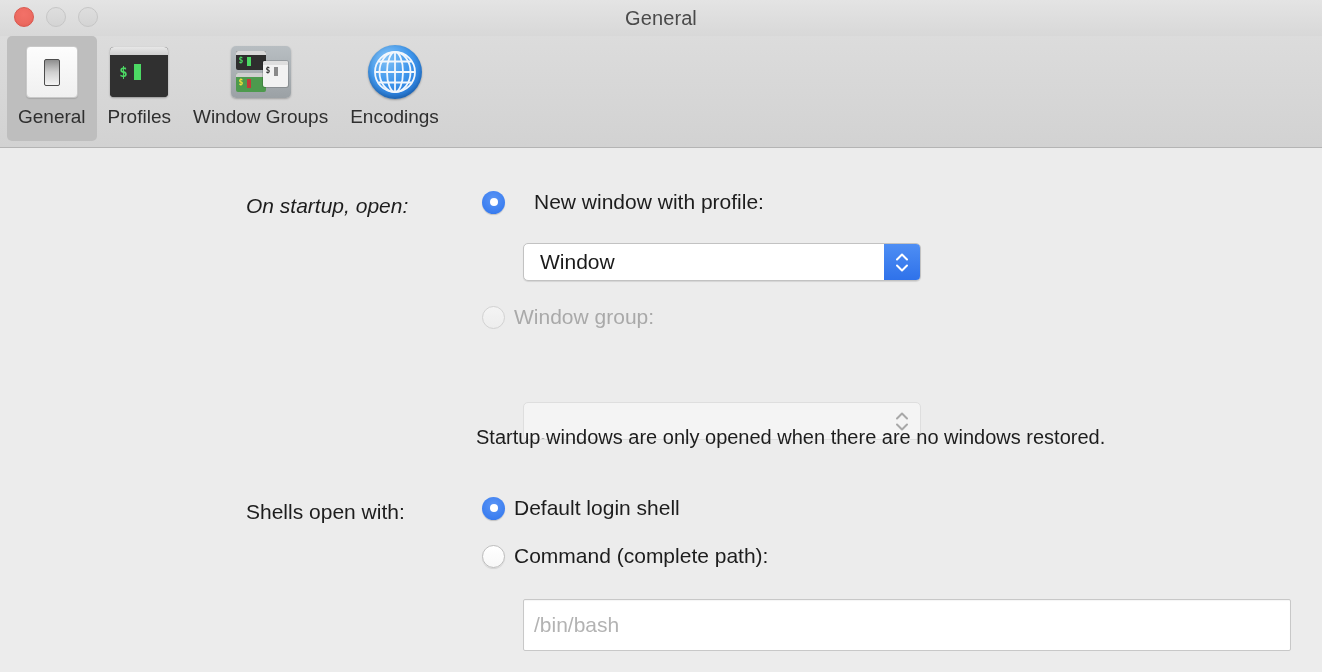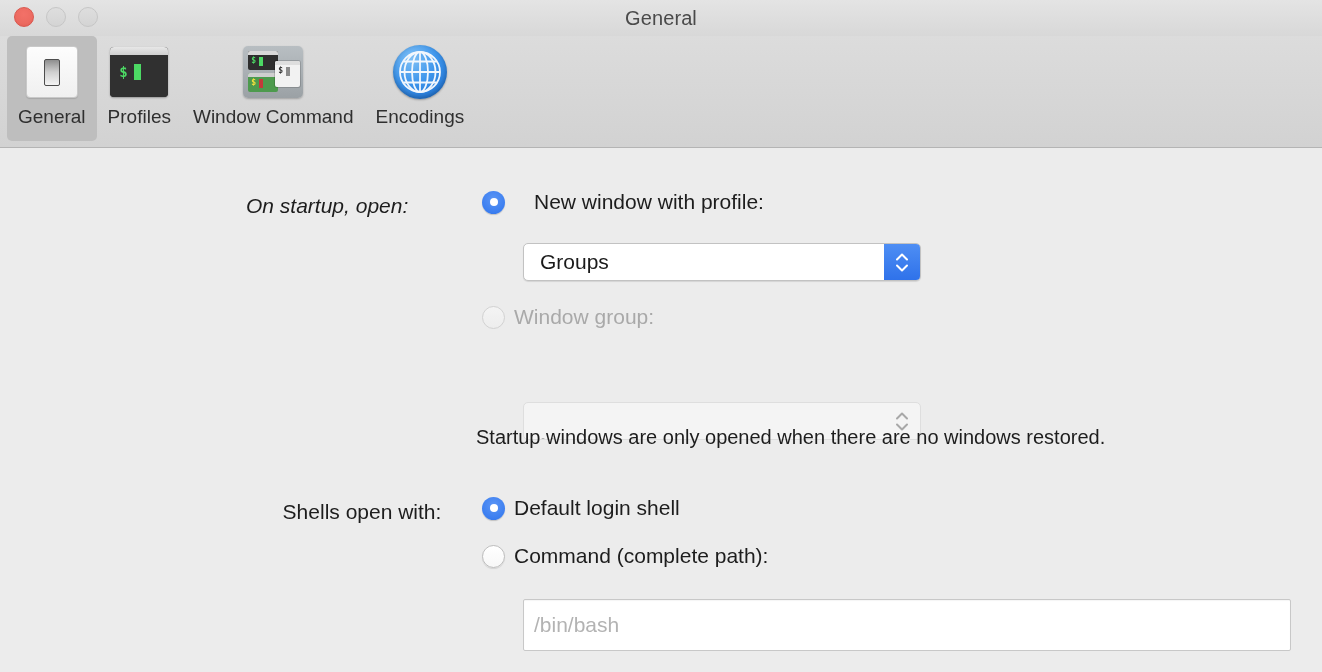--- a/index.html
+++ b/index.html
@@ -368,21 +368,21 @@
             </div>
           <div class="mini mini-light">
               <div class="mbar"></div>
               <div class="mbody">
                 <span class="mp">$</span>
                 <span class="mc"></span>
               </div>
             </div>
         </div>
       </div>
-      <div class="tab-label">Window Command</div>
+      <div class="tab-label">Window Groups</div>
     </div>
 
     <div class="tab">
       <div class="tab-icon">
         <div class="icon-globe">
           <svg width="46" height="46" viewBox="0 0 46 46" aria-hidden="true">
             <g fill="none" stroke="#f2f7fd" stroke-width="1.8">
               <circle cx="23" cy="23" r="20"></circle>
               <ellipse cx="23" cy="23" rx="8" ry="20"></ellipse>
               <ellipse cx="23" cy="23" rx="15.5" ry="20"></ellipse>
@@ -404,21 +404,21 @@
     <div class="row" style="left:246px; top:46px; width:232px; font-style:italic;">
       <span class="field-label">On startup, open:</span>
     </div>
 
     <div class="radio-line" style="position:absolute; left:482px; top:42px;gap:20px;">
       <span class="radio on"></span>
       <span class="radio-text">New window with profile:</span>
     </div>
 
     <div class="popup" style="left:523px; top:95px; width:398px;">
-      <span class="value">Groups</span>
+      <span class="value">Window</span>
       <span class="stepper">
         <svg class="chev" width="14" height="8" viewBox="0 0 14 8" aria-hidden="true">
           <polyline points="2,6.5 7,1.5 12,6.5" fill="none" stroke="#ffffff" stroke-width="2" stroke-linecap="round" stroke-linejoin="round"></polyline>
         </svg>
         <svg class="chev" width="14" height="8" viewBox="0 0 14 8" aria-hidden="true">
           <polyline points="2,1.5 7,6.5 12,1.5" fill="none" stroke="#ffffff" stroke-width="2" stroke-linecap="round" stroke-linejoin="round"></polyline>
         </svg>
       </span>
     </div>
 
@@ -434,21 +434,21 @@
           <polyline points="2,6.5 7,1.5 12,6.5" fill="none" stroke="#a8a8a8" stroke-width="2" stroke-linecap="round" stroke-linejoin="round"></polyline>
         </svg>
         <svg class="chev" width="14" height="8" viewBox="0 0 14 8" aria-hidden="true">
           <polyline points="2,1.5 7,6.5 12,1.5" fill="none" stroke="#a8a8a8" stroke-width="2" stroke-linecap="round" stroke-linejoin="round"></polyline>
         </svg>
       </span>
     </div>
 
     <div class="hint-text" style="left:476px; top:278px;text-align:right;">Startup windows are only opened when there are no windows restored.</div>
 
-    <div class="row" style="left:246px; top:352px; width:232px; justify-content:center;">
+    <div class="row" style="left:246px; top:352px; width:232px; justify-content:flex-start;">
       <span class="field-label">Shells open with:</span>
     </div>
 
     <div class="radio-line" style="position:absolute; left:482px; top:396px;">
       <span class="radio off"></span>
       <span class="radio-text">Command (complete path):</span>
     </div>
 
     <div class="radio-line" style="position:absolute; left:482px; top:348px;">
       <span class="radio on"></span>

